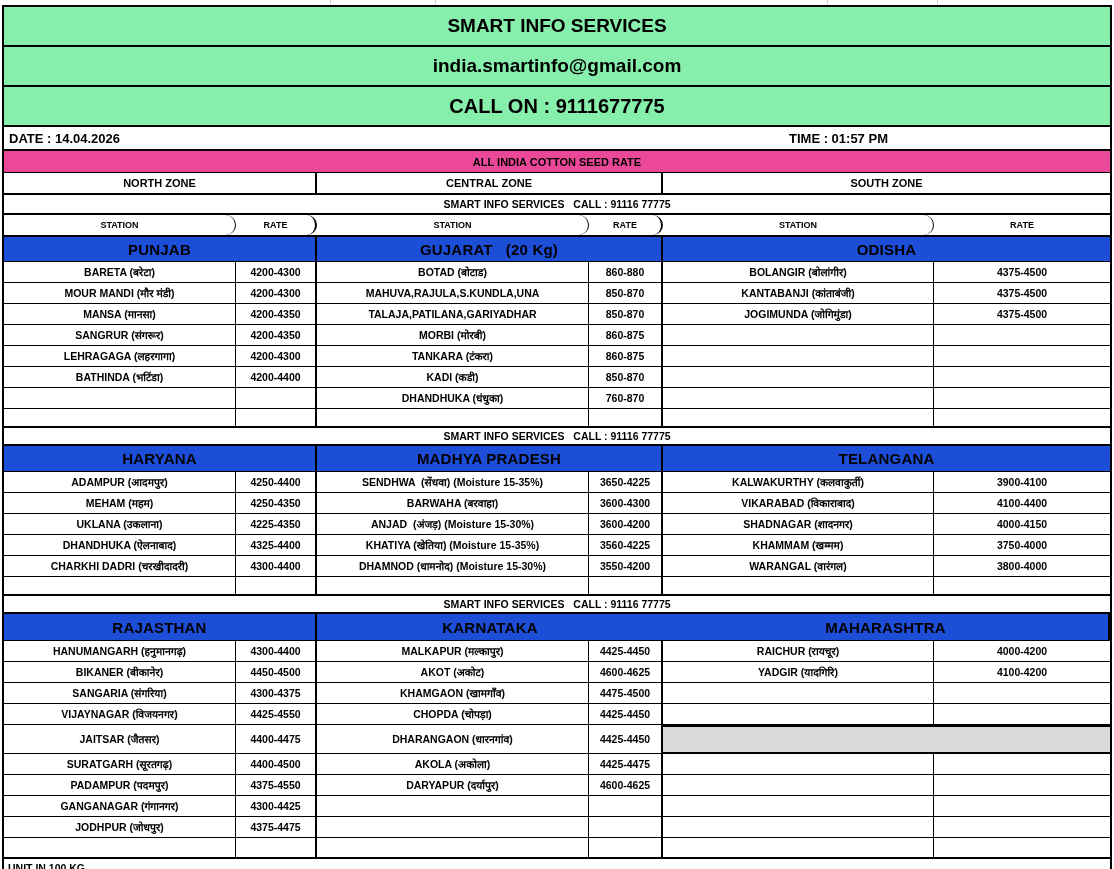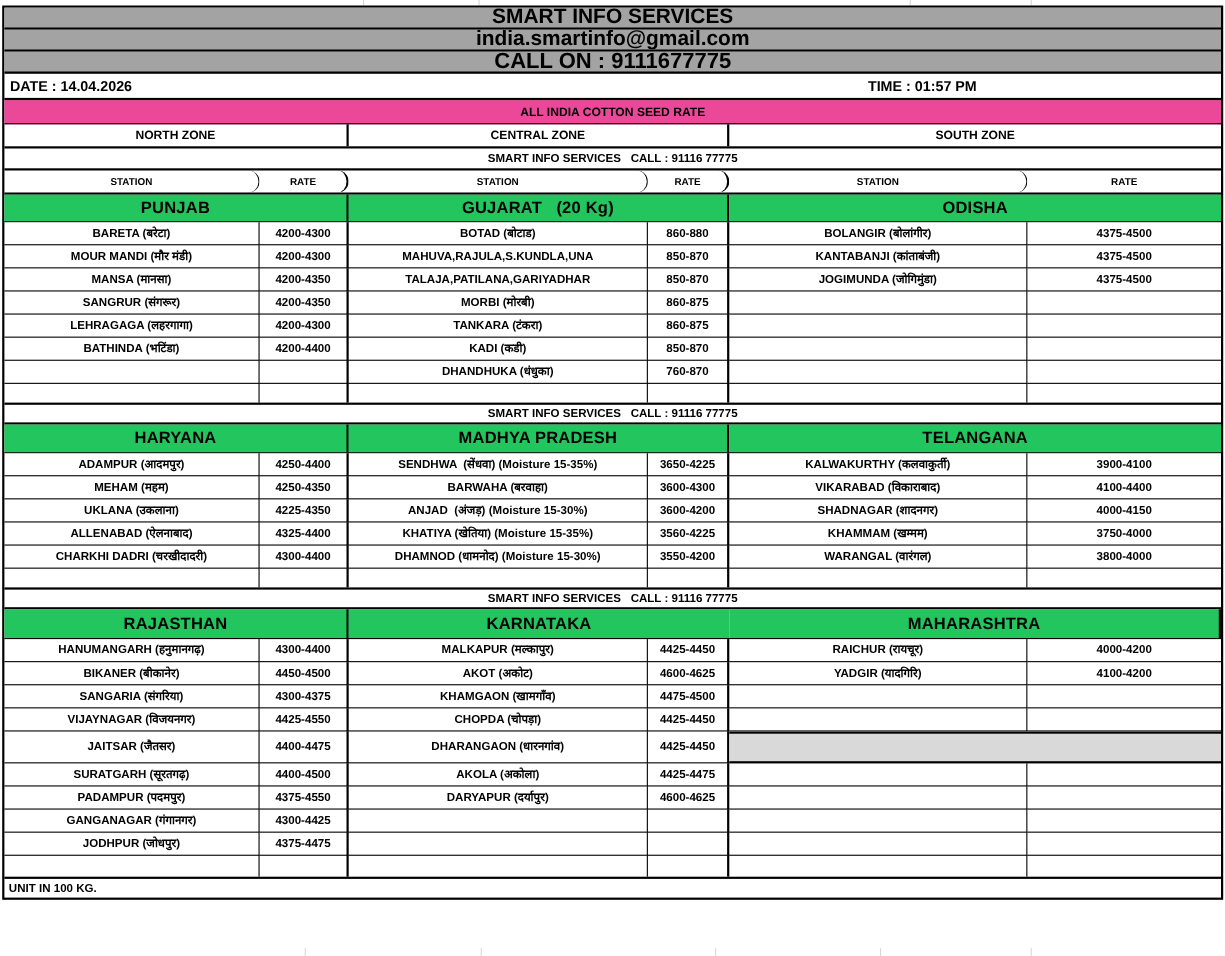--- a/index.html
+++ b/index.html
@@ -8,21 +8,21 @@
     font-family:"Liberation Sans","DejaVu Sans",sans-serif;
     color:#000;overflow:hidden;
   }
   .tick{position:absolute;width:1px;background:#d6d6d6;}
   .sheet-table{
     position:absolute;left:2px;top:5px;width:1110px;
     border:2px solid #000;box-sizing:border-box;background:#fff;
   }
   .band{box-sizing:border-box;display:flex;align-items:center;justify-content:center;overflow:hidden;}
   .band span{white-space:pre;}
-  .green{background:#a3a3a3;border-bottom:2px solid #000;height:20px;font-weight:bold;}
+  .green{background:#86efac;border-bottom:2px solid #000;height:40px;font-weight:bold;}
   .t1{font-size:19px;}
   .t2{font-size:19px;}
   .t3{font-size:20px;}
   .daterow{height:24px;border-bottom:2px solid #000;position:relative;font-weight:bold;font-size:13px;justify-content:flex-start;}
   .daterow .date{position:absolute;left:5px;}
   .daterow .time{position:absolute;left:785px;}
   .banner{height:22px;background:#ec4899;border-bottom:1px solid #000;font-weight:bold;font-size:11px;}
   .gridband{display:grid;grid-template-columns:232px 81px 272px 74px 271px 176px;box-sizing:border-box;}
   .zoneband{height:22px;border-bottom:2px solid #000;}
   .sepband{height:20px;border-top:2px solid #000;border-bottom:2px solid #000;font-weight:bold;font-size:10.5px;}
@@ -37,21 +37,21 @@
     border-right:1px solid #000;border-bottom:1px solid #000;overflow:hidden;
     font-weight:bold;font-size:10.5px;line-height:1;
   }
   .cell span{white-space:pre;}
   .br2{border-right-width:2px;}
   .br0{border-right:none;}
   .last{border-bottom:none;}
   .span2{grid-column:span 2;}
   .zone-cell{font-size:11px;}
   .colhdr-cell{font-size:9px;border-radius:10px;}
-  .state-cell{background:#22c55e;font-size:15px;letter-spacing:0.2px;}
+  .state-cell{background:#1d4ed8;font-size:15px;letter-spacing:0.2px;}
   .grid{box-sizing:border-box;}
   .merged-shaded{background:#d9d9d9;border-right:none;border-top:2px solid #000;border-bottom:2px solid #000;}
   .footerband{height:19px;border-top:2px solid #000;font-weight:bold;font-size:10.5px;justify-content:flex-start;padding-left:4px;}
 </style>
 </head>
 <body>
 
 <div class="tick" style="left:330px;top:0;height:5px;"></div>
 <div class="tick" style="left:435px;top:0;height:5px;"></div>
 <div class="tick" style="left:827px;top:0;height:5px;"></div>
@@ -344,21 +344,21 @@
       <div class="cell rate br2">
         <span>3600-4200</span>
       </div>
       <div class="cell station br1">
         <span>SHADNAGAR (शादनगर)</span>
       </div>
       <div class="cell rate br0">
         <span>4000-4150</span>
       </div>
       <div class="cell station br1">
-        <span>ALLENABAD (ऐलनाबाद)</span>
+        <span>DHANDHUKA (ऐलनाबाद)</span>
       </div>
       <div class="cell rate br2">
         <span>4325-4400</span>
       </div>
       <div class="cell station br1">
         <span>KHATIYA (खेतिया) (Moisture 15-35%)</span>
       </div>
       <div class="cell rate br2">
         <span>3560-4225</span>
       </div>

